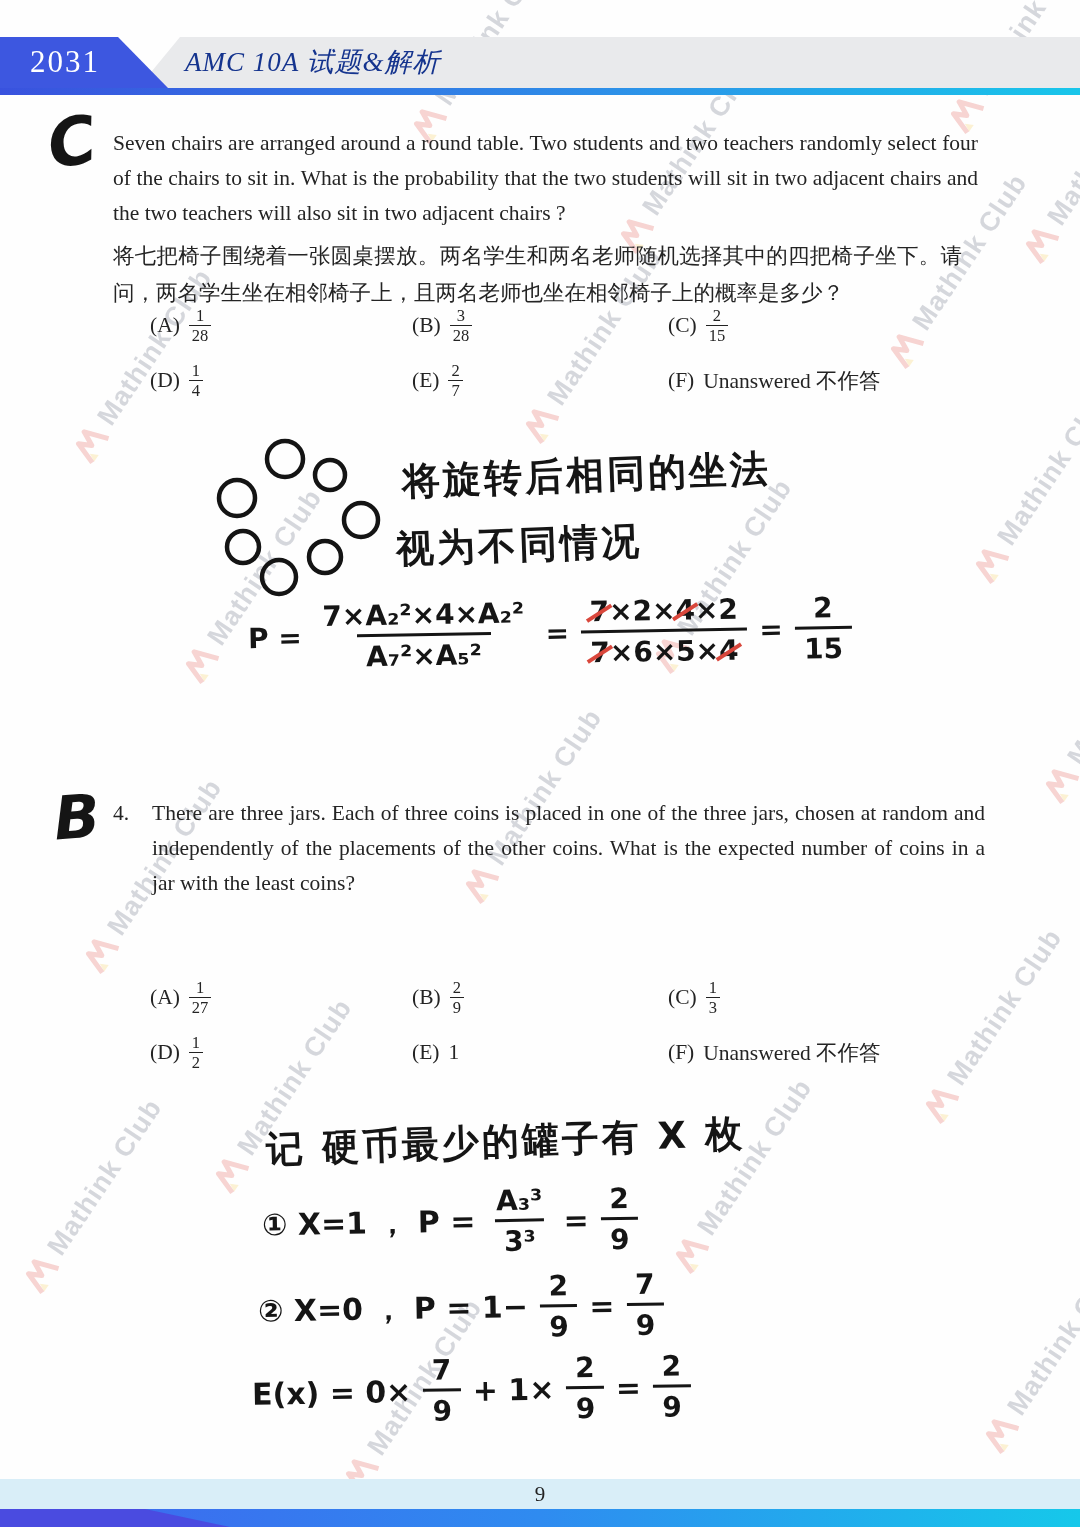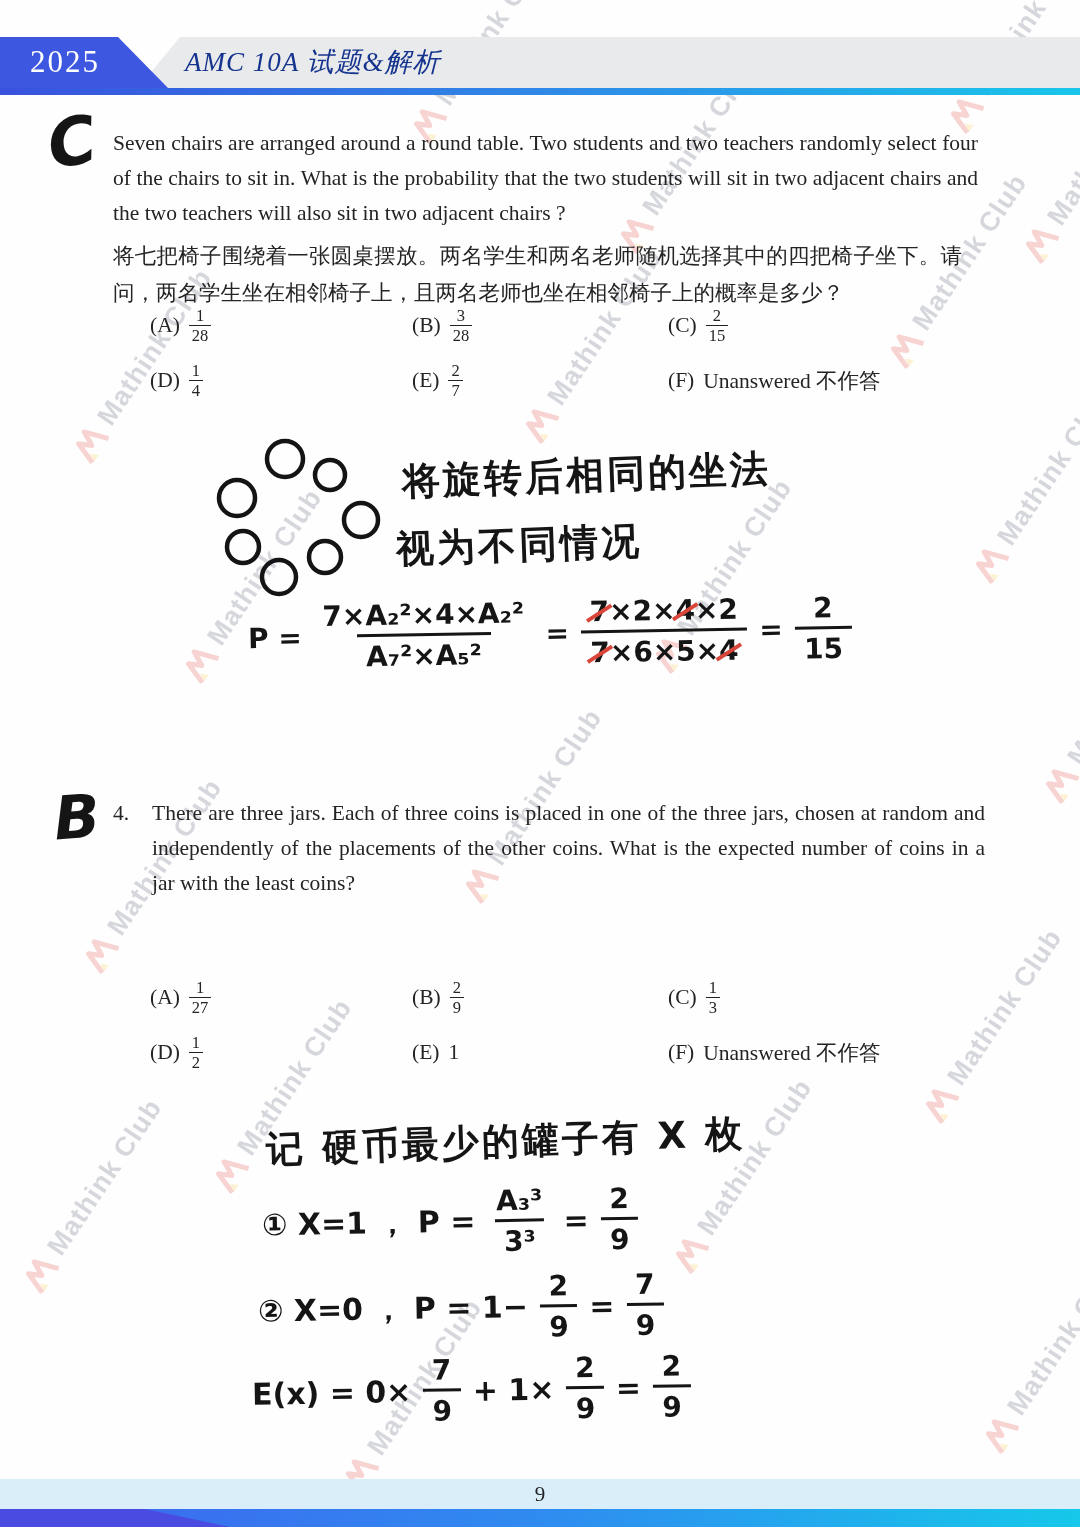--- a/index.html
+++ b/index.html
@@ -208,21 +208,21 @@
   <div class="wm" style="left:-20px;top:1180px">
       <svg viewBox="0 0 36 30" width="36" height="30">
         <path d="M4 27 L12 5 L18 17 L25 3 L33 27" fill="none" stroke="#e2574d" stroke-width="5" stroke-linejoin="round" opacity="0.5"></path>
         <path d="M10 20 L14 28 L6 28 Z" fill="#f4cf63" opacity="0.55"></path>
       </svg>
       <span>Mathink Club</span>
     </div>
 
   <div class="hdr-banner"></div>
   <div class="hdr-year">
-      <span>2025</span>
+      <span>2031</span>
     </div>
   <div class="hdr-title">AMC 10A 试题&amp;解析</div>
   <div class="hdr-line"></div>
 
   <div class="mark mark-c hand">C</div>
   <div class="qblock" style="left:113px;top:126px;width:865px">
     <div class="qbody">
       <p class="qen">Seven chairs are arranged around a round table. Two students and two teachers randomly select four of the chairs to sit in. What is the probability that the two students will sit in two adjacent chairs and the two teachers will also sit in two adjacent chairs ?</p>
       <p class="qcn">将七把椅子围绕着一张圆桌摆放。两名学生和两名老师随机选择其中的四把椅子坐下。请问，两名学生坐在相邻椅子上，且两名老师也坐在相邻椅子上的概率是多少？</p>
     </div>

